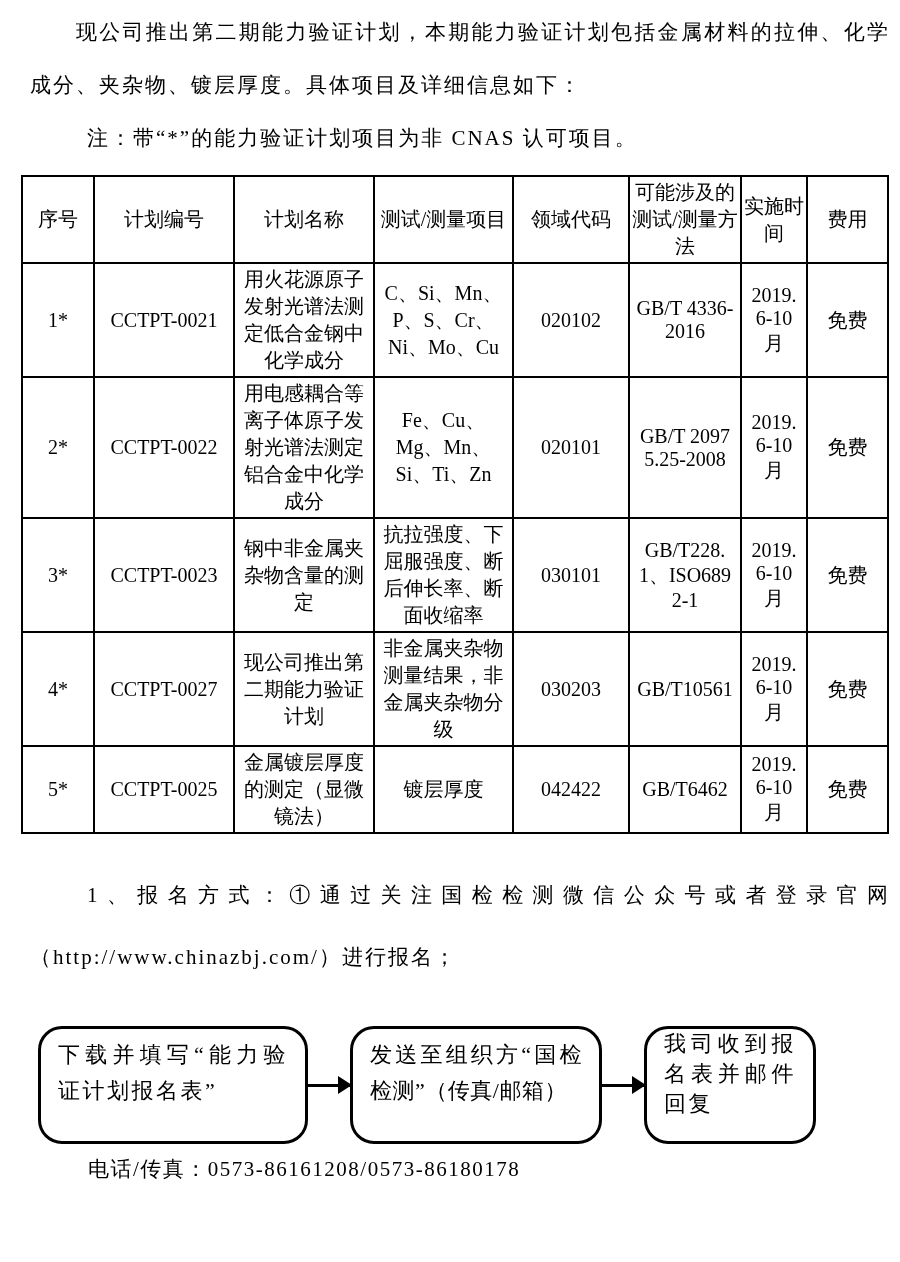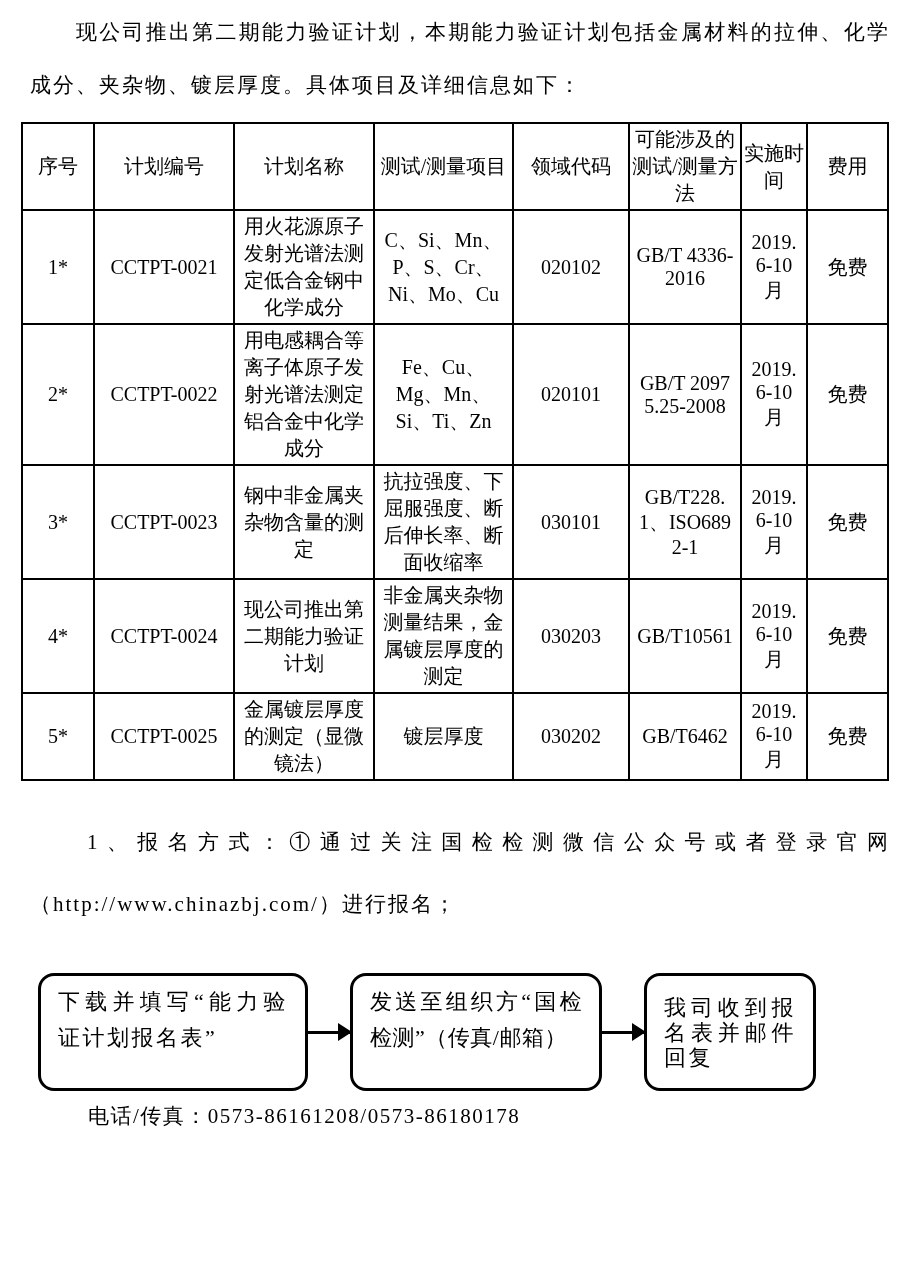--- a/index.html
+++ b/index.html
@@ -59,32 +59,32 @@
   
   .flowchart {
     display: flex;
     align-items: center;
     margin: 38px 0 0 38px;
     height: 118px;
   }
   .flow-box {
     height: 118px;
     border: 3px solid #000000;
-    border-radius: 16px;
+    border-radius: 24px;
     font-size: 22px;
     line-height: 36px;
     letter-spacing: 2.5px;
     padding: 8px 17px;
     text-align: justify;
     overflow: hidden;
     flex-shrink: 0;
   }
   .box1 { width: 270px; }
   .box2 { width: 252px; letter-spacing: 0.5px; }
-  .box3 { width: 172px; line-height: 25px; padding-top: 19px; }
+  .box3 { width: 172px; line-height: 30px; padding-top: 0; }
   .flow-arrow {
     width: 42px;
     height: 3px;
     background: #000000;
     position: relative;
     flex-shrink: 0;
   }
   .flow-arrow::after {
     content: "";
     position: absolute;
@@ -96,20 +96,21 @@
     border-bottom: 9px solid transparent;
   }
 </style>
 </head>
 <body>
 
 <div class="page">
 
   <p class="body-text intro">现公司推出第二期能力验证计划，本期能力验证计划包括金属材料的拉伸、化学成分、夹杂物、镀层厚度。具体项目及详细信息如下：</p>
 
+  <p class="body-text note">注：带“*”的能力验证计划项目为非 CNAS 认可项目。</p>
 
   <table class="pt-table">
     <colgroup>
       <col style="width:72px">
         <col style="width:140px">
         <col style="width:140px">
         <col style="width:139px">
       <col style="width:116px">
         <col style="width:112px">
         <col style="width:66px">
@@ -153,34 +154,34 @@
         <td>CCTPT-0023</td>
         <td>钢中非金属夹杂物含量的测定</td>
         <td>抗拉强度、下屈服强度、断后伸长率、断面收缩率</td>
         <td>030101</td>
         <td class="c-method">GB/T228.1、ISO6892-1</td>
         <td class="c-time">2019.6-10月</td>
         <td>免费</td>
       </tr>
       <tr>
         <td>4*</td>
-        <td>CCTPT-0024</td>
+        <td>CCTPT-0027</td>
         <td>现公司推出第二期能力验证计划</td>
-        <td>非金属夹杂物测量结果，金属镀层厚度的测定</td>
+        <td>非金属夹杂物测量结果，非金属夹杂物分级</td>
         <td>030203</td>
         <td class="c-method">GB/T10561</td>
         <td class="c-time">2019.6-10月</td>
         <td>免费</td>
       </tr>
       <tr>
         <td>5*</td>
         <td>CCTPT-0025</td>
         <td>金属镀层厚度的测定（显微镜法）</td>
         <td>镀层厚度</td>
-        <td>030202</td>
+        <td>042422</td>
         <td class="c-method">GB/T6462</td>
         <td class="c-time">2019.6-10月</td>
         <td>免费</td>
       </tr>
     </tbody>
   </table>
 
   <p class="body-text numbered item1"><span>1、报名方式：①通过关注国检检测微信公众号或者登录官网</span><span class="nowrap">（http://www.chinazbj.com/）</span><span>进行报名；</span></p>
 
 

